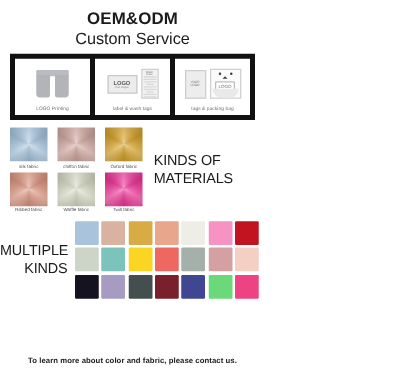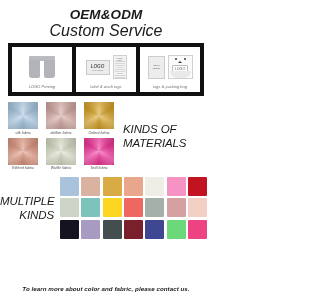--- a/index.html
+++ b/index.html
@@ -1,26 +1,26 @@
 <!DOCTYPE html>
 <html><head>
 <meta charset="utf-8">
 <style>
   html,body{margin:0;padding:0;}
   body{
     width:212px;height:300px;background:#ffffff;
     font-family:"Liberation Sans", sans-serif;
     color:#1b1b1b;overflow:hidden;position:relative;
   }
-  .page{width:212px;height:300px;position:relative;font-style:italic;}
+  .page{width:212px;height:300px;position:relative;}
 
   
   .header{padding-top:7px;text-align:center;}
   .title-main{font-size:13.5px;font-weight:bold;letter-spacing:.1px;line-height:15px;}
-  .title-sub{font-size:16px;font-weight:400;line-height:15px;margin-top:1px;}
+  .title-sub{font-size:13px;font-weight:400;line-height:15px;margin-top:1px;}
 
   
   .services-frame{
     margin:5px 8px 0 8px;background:#111111;
     padding:4px;display:flex;gap:4px;box-sizing:border-box;
   }
   .service-card{
     flex:1;background:#ffffff;display:flex;flex-direction:column;
     align-items:center;justify-content:flex-end;
     padding:3px 2px 2px 2px;box-sizing:border-box;height:45px;

